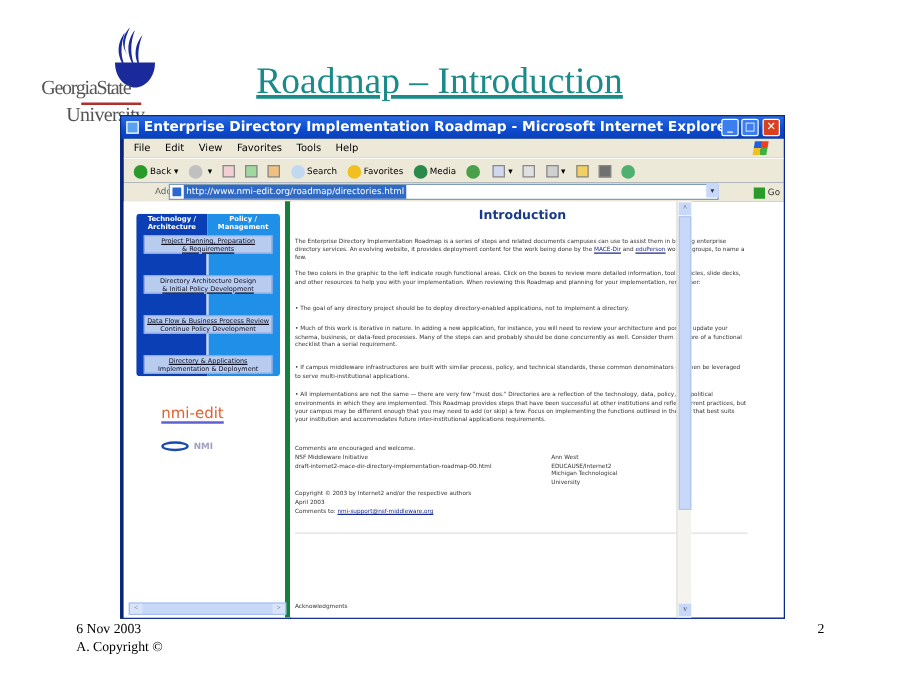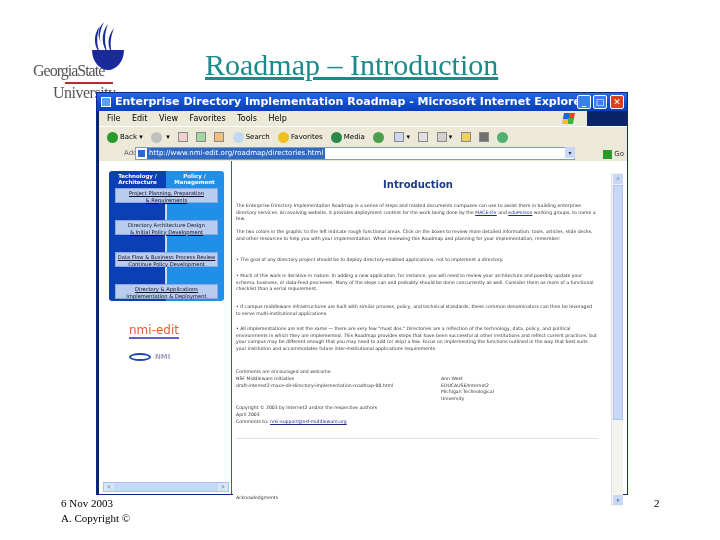--- a/index.html
+++ b/index.html
@@ -18,41 +18,41 @@
 
   
   .ie { position: absolute; left: 96px; top: 92px; width: 532px; height: 403px; background: #0a246a; border: 1px solid #0a2a8a; }
   .titlebar { position: absolute; left: 0; top: 0; width: 100%; height: 18px; background: linear-gradient(#2a6ae0, #0b4bcf 60%, #0a3fb8); color: #fff; font-family: "DejaVu Sans", sans-serif; font-size: 11px; font-weight: bold; line-height: 18px; padding-left: 18px; white-space: nowrap; overflow: hidden; }
   .titlebar .app-icon { position: absolute; left: 4px; top: 4px; width: 10px; height: 10px; background: #5aa0f0; border: 1px solid #fff; }
   .win-btn { position: absolute; top: 2px; width: 14px; height: 14px; border: 1px solid #fff; border-radius: 2px; background: #3a7ef0; color: #fff; font-size: 9px; line-height: 12px; text-align: center; }
   .win-btn.min { right: 36px; }
   .win-btn.max { right: 20px; }
   .win-btn.close { right: 3px; background: #d84020; }
 
-  .menubar { position: absolute; left: 2px; top: 18px; width: 488px; height: 15px; background: #ece9d8; font-family: "DejaVu Sans", sans-serif; font-size: 8px; color: #000; line-height: 15px; padding-left: 8px; }
+  .menubar { position: absolute; left: 2px; top: 18px; width: 528px; height: 15px; background: #ece9d8; font-family: "DejaVu Sans", sans-serif; font-size: 8px; color: #000; line-height: 15px; padding-left: 8px; }
   .menubar span { margin-right: 9px; }
   .menubar .logo-xp { position: absolute; right: 4px; top: 2px; width: 11px; height: 11px; background: conic-gradient(#f04020 0 25%, #40b040 0 50%, #f0c020 0 75%, #2060e0 0); transform: skewX(-10deg); }
 
   .toolbar { position: absolute; left: 2px; top: 33px; width: 528px; height: 20px; background: #ece9d8; font-family: "DejaVu Sans", sans-serif; font-size: 7px; color: #000; line-height: 20px; padding-left: 8px; border-top: 1px solid #fff; }
   .tb { display: inline-block; vertical-align: middle; margin-right: 6px; }
   .ico { display: inline-block; width: 11px; height: 11px; border-radius: 50%; vertical-align: middle; margin-right: 2px; }
   .sq { display: inline-block; width: 10px; height: 10px; vertical-align: middle; border: 1px solid #888; }
 
   .addressbar { position: absolute; left: 2px; top: 53px; width: 528px; height: 15px; background: #ece9d8; font-family: "DejaVu Sans", sans-serif; font-size: 7px; color: #666; line-height: 15px; padding-left: 25px; }
   .addr-field { position: absolute; left: 36px; top: 1px; width: 440px; height: 13px; background: #fff; border: 1px solid #7f9db9; }
   .addr-field .pg { position: absolute; left: 2px; top: 2px; width: 7px; height: 7px; background: #2a6ad0; }
   .addr-field .url { position: absolute; left: 11px; top: 0; height: 11px; line-height: 11px; background: #316ac5; color: #fff; padding: 0 2px; font-size: 7px; }
   .addr-drop { position: absolute; left: 466px; top: 1px; width: 10px; height: 11px; background: #c8d8f8; font-size: 6px; text-align: center; line-height: 11px; color: #333; }
   .go-btn { position: absolute; right: 3px; top: 1px; font-size: 7px; color: #333; }
   .go-btn .arrow { display: inline-block; width: 9px; height: 9px; background: #2a9a2a; vertical-align: middle; margin-right: 2px; }
 
   
   .content { position: absolute; left: 2px; top: 68px; width: 528px; height: 333px; background: #fff; }
-  .left-frame { position: absolute; left: 0; top: 0; width: 133px; height: 333px; background: #fff; border-right: 1px solid #15803d; }
-  .right-frame { position: absolute; left: 134px; top: 12px; width: 390px; height: 333px; background: #fff; padding-left: 28px; }
+  .left-frame { position: absolute; left: 0; top: 0; width: 133px; height: 333px; background: #fff; border-right: 4px solid #15803d; }
+  .right-frame { position: absolute; left: 134px; top: 0; width: 320px; height: 333px; background: #fff; padding-left: 28px; }
 
   .roadmap-graphic { position: absolute; left: 10px; top: 10px; width: 115px; height: 130px; border-radius: 3px; overflow: hidden; }
   .col-tech { position: absolute; left: 0; top: 0; width: 57px; height: 100%; background: #0a3fb5; }
   .col-policy { position: absolute; left: 57px; top: 0; width: 58px; height: 100%; background: #1f8fe8; }
   .col-head { position: absolute; top: 2px; width: 57px; text-align: center; font-family: "DejaVu Sans", sans-serif; font-size: 5.5px; font-weight: bold; color: #fff; line-height: 6px; }
   .rm-box { position: absolute; left: 6px; width: 103px; height: 15px; background: #b8ccf0; border: 1px solid #8fa8e0; font-family: "DejaVu Sans", sans-serif; font-size: 5.2px; line-height: 6.5px; text-align: center; color: #112; padding-top: 1px; }
   .rm-box .l1 { text-decoration: underline; display: block; }
   .rm-box .l2 { display: block; }
   .rm-connector { position: absolute; left: 56px; top: 20px; width: 2px; height: 100px; background: #c8d8f8; }
 

